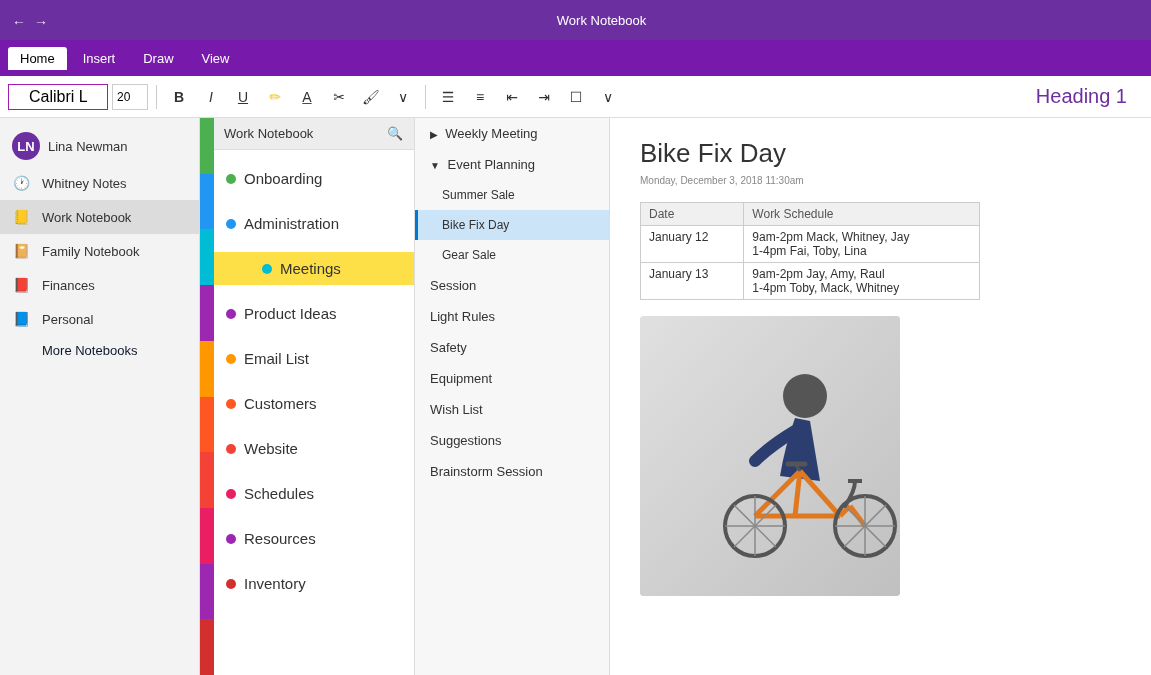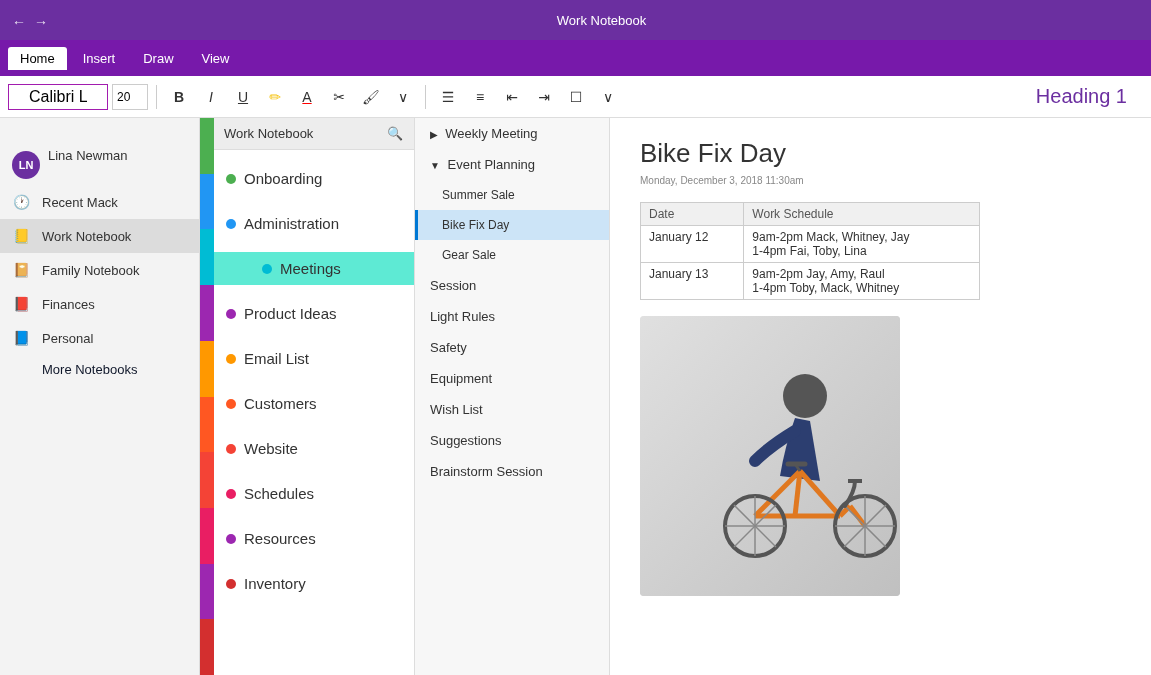--- a/index.html
+++ b/index.html
@@ -99,24 +99,23 @@
       display: flex;
       align-items: center;
       gap: 8px;
       padding: 6px 12px;
     }
     .user-avatar {
       width: 28px; height: 28px;
       border-radius: 50%;
       background: #6b2fa0;
       color: white;
-      font-size: 11px;
+      font-size: 13px;
       display: flex; align-items: center; justify-content: center;
       font-weight: bold;
-      margin-top: 19px;
     }
     .user-name { font-size: 13px; color: #333; }
     .sidebar-item {
       display: flex;
       align-items: center;
       gap: 10px;
       padding: 7px 12px;
       cursor: pointer;
       font-size: 13px;
       color: #333;
@@ -147,21 +146,21 @@
     .section-item {
       display: flex;
       align-items: center;
       gap: 8px;
       padding: 8px 12px;
       cursor: pointer;
       font-size: 15px;
       color: #333;
       margin-top: 12px;
     }
-    .section-item.active { background: #5eead4; padding-left: 48px; }
+    .section-item.active { background: #fde047; padding-left: 48px; }
     .section-dot {
       width: 10px; height: 10px; border-radius: 50%;
       flex-shrink: 0;
     }
     .color-tabs {
       width: 14px;
       display: flex;
       flex-direction: column;
     }
     .color-tab { flex: 1; }
@@ -270,21 +269,21 @@
 
 <div class="main-layout">
 
   <div class="sidebar">
     <div class="user-row">
       <div class="user-avatar">LN</div>
       <span class="user-name">Lina Newman</span>
     </div>
     <div class="sidebar-item">
       <div class="sidebar-icon">🕐</div>
-      <span>Recent Mack</span>
+      <span>Whitney Notes</span>
     </div>
     <div class="sidebar-item active">
       <div class="sidebar-icon">📒</div>
       <span>Work Notebook</span>
     </div>
     <div class="sidebar-item">
       <div class="sidebar-icon">📔</div>
       <span>Family Notebook</span>
     </div>
     <div class="sidebar-item">

